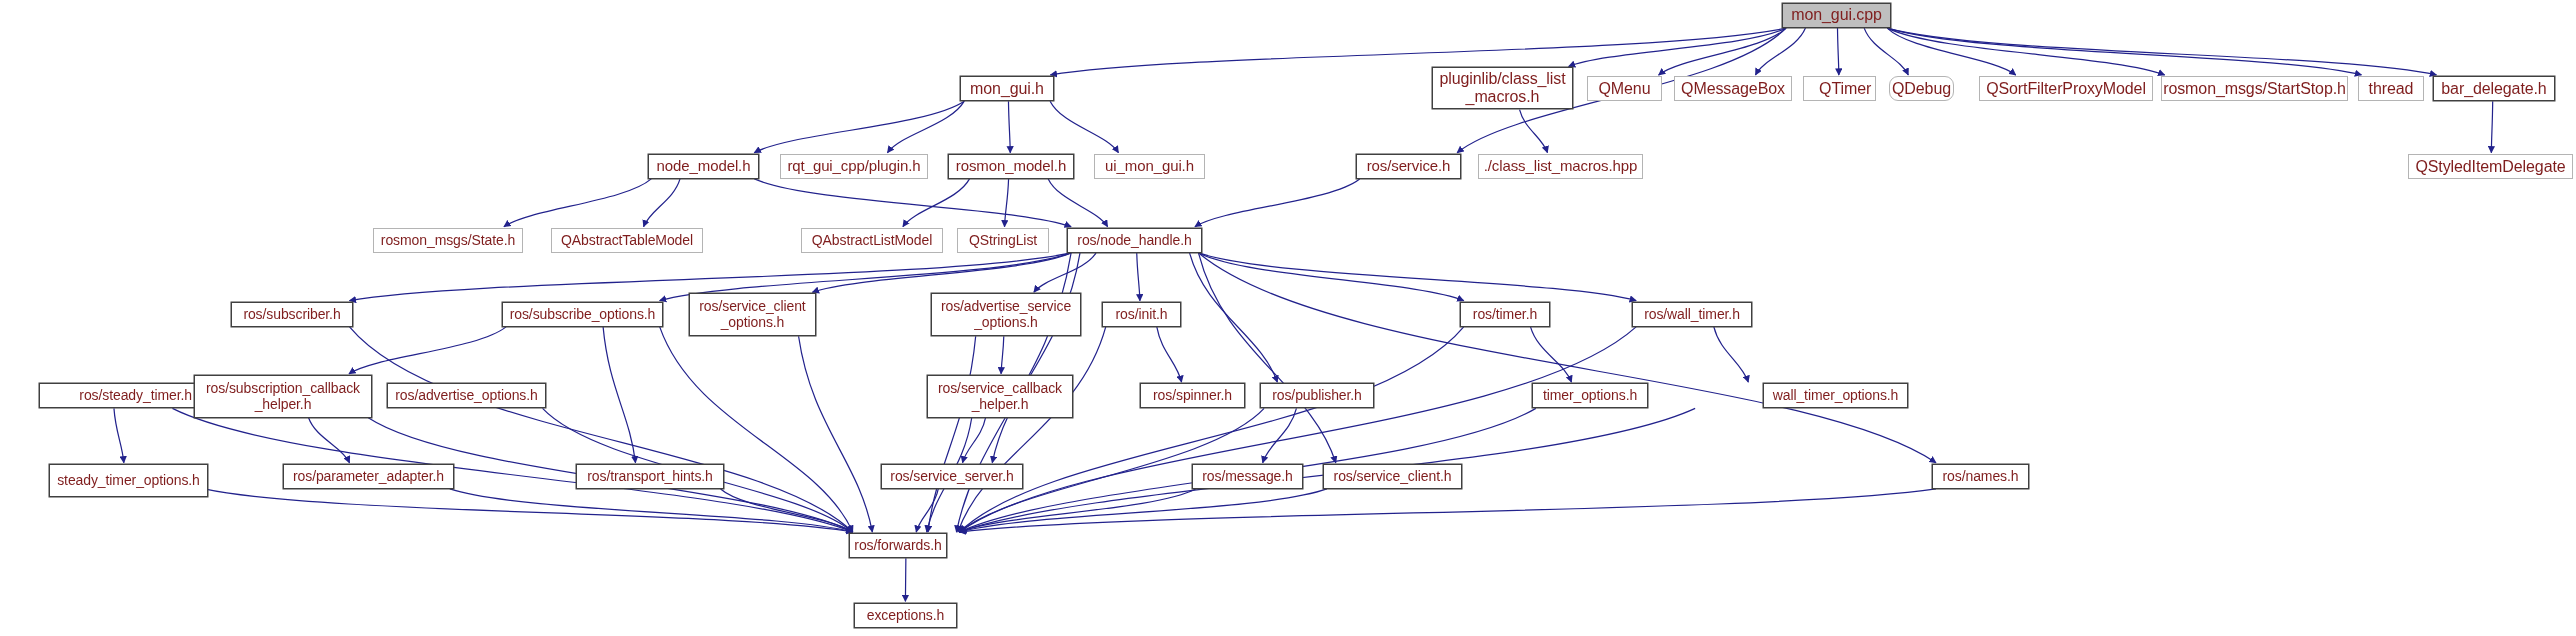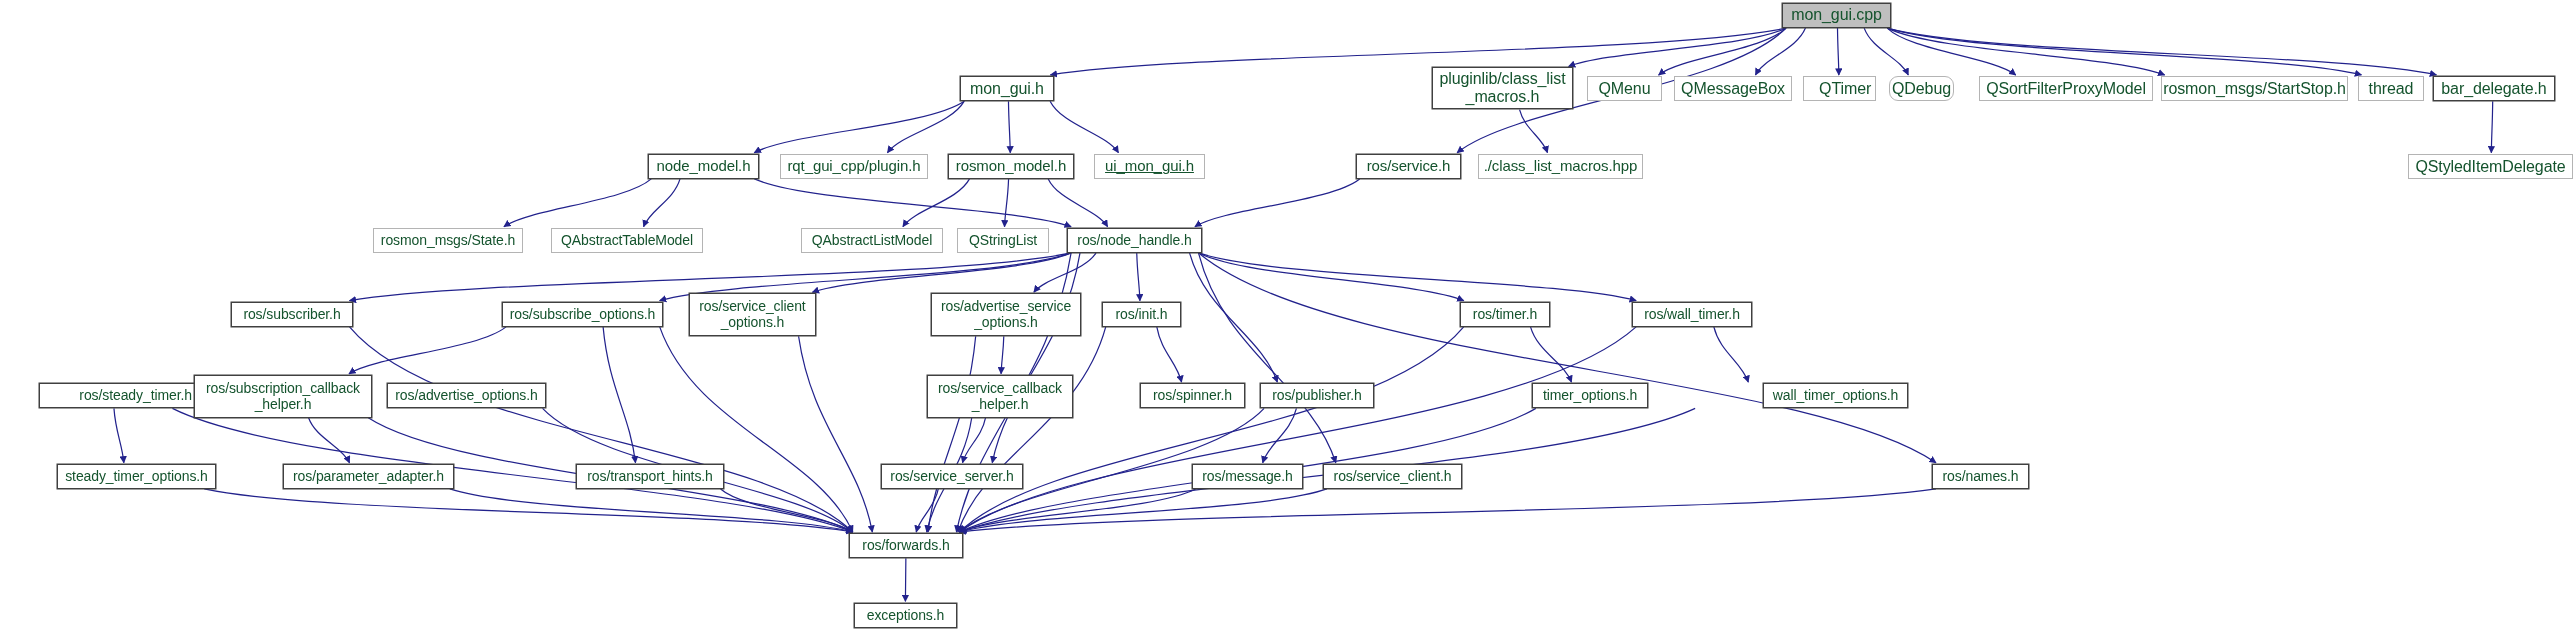--- a/index.html
+++ b/index.html
@@ -26,21 +26,21 @@
   }
   .node {
     position: absolute;
     box-sizing: border-box;
     display: flex;
     align-items: center;
     justify-content: center;
     text-align: center;
     background: #ffffff;
     border: 0.9px solid #b4b4b4;
-    color: #14532d;
+    color: #7f1d1d;
     line-height: 1.12;
     white-space: pre-line;
     padding: 0 3.7px;
     letter-spacing: -0.1px;
   }
   .node.strong {
     border: 0.9px solid #404040;
     box-shadow: 0 0 0 0.5px #404040;
   }
   .node.root {
@@ -138,21 +138,21 @@
       <div class="node weak" style="left: 1803px; top: 76px; width: 73px; height: 25px; font-size: 16px; padding-left: 15px;">QTimer</div>
       <div class="node weak" style="left: 1889px; top: 76px; width: 65px; height: 25px; font-size: 16px; border-radius: 9px;">QDebug</div>
       <div class="node weak" style="left: 1979px; top: 76px; width: 174px; height: 25px; font-size: 16px;">QSortFilterProxyModel</div>
       <div class="node weak" style="left: 2161px; top: 76px; width: 187px; height: 25px; font-size: 16px;">rosmon_msgs/StartStop.h</div>
       <div class="node weak" style="left: 2358px; top: 76px; width: 66px; height: 25px; font-size: 16px;">thread</div>
       <div class="node strong" style="left: 2433px; top: 76px; width: 122px; height: 25px; font-size: 16px;">bar_delegate.h</div>
       <div class="node weak" style="left: 2408px; top: 154px; width: 165px; height: 25px; font-size: 16px;">QStyledItemDelegate</div>
       <div class="node strong" style="left: 648px; top: 154px; width: 111px; height: 25px; font-size: 15px;">node_model.h</div>
       <div class="node weak" style="left: 780px; top: 154px; width: 148px; height: 25px; font-size: 15px;">rqt_gui_cpp/plugin.h</div>
       <div class="node strong" style="left: 948px; top: 154px; width: 126px; height: 25px; font-size: 15px;">rosmon_model.h</div>
-      <div class="node weak" style="left: 1094px; top: 154px; width: 111px; height: 25px; font-size: 15px; text-decoration: underline;">ui_mon_gui.h</div>
+      <div class="node weak" style="left: 1094px; top: 154px; width: 111px; height: 25px; font-size: 15px;">ui_mon_gui.h</div>
       <div class="node strong" style="left: 1356px; top: 154px; width: 105px; height: 25px; font-size: 15px;">ros/service.h</div>
       <div class="node weak" style="left: 1478px; top: 154px; width: 165px; height: 25px; font-size: 15px;">./class_list_macros.hpp</div>
       <div class="node weak" style="left: 373px; top: 228px; width: 150px; height: 25px; font-size: 14px;">rosmon_msgs/State.h</div>
       <div class="node weak" style="left: 551px; top: 228px; width: 152px; height: 25px; font-size: 14px;">QAbstractTableModel</div>
       <div class="node weak" style="left: 801px; top: 228px; width: 142px; height: 25px; font-size: 14px;">QAbstractListModel</div>
       <div class="node weak" style="left: 957px; top: 228px; width: 92px; height: 25px; font-size: 14px;">QStringList</div>
       <div class="node strong" style="left: 1067px; top: 228px; width: 135px; height: 25px; font-size: 14px;">ros/node_handle.h</div>
       <div class="node strong" style="left: 231px; top: 302px; width: 122px; height: 25px; font-size: 14px;">ros/subscriber.h</div>
       <div class="node strong" style="left: 502px; top: 302px; width: 161px; height: 25px; font-size: 14px;">ros/subscribe_options.h</div>
       <div class="node strong" style="left: 689px; top: 293px; width: 127px; height: 43px; font-size: 14px;">ros/service_client
@@ -165,24 +165,24 @@
       <div class="node strong" style="left: 39px; top: 383px; width: 161px; height: 25px; font-size: 14px; padding-left: 36px;">ros/steady_timer.h</div>
       <div class="node strong" style="left: 194px; top: 375px; width: 178px; height: 43px; font-size: 14px;">ros/subscription_callback
 _helper.h</div>
       <div class="node strong" style="left: 387px; top: 383px; width: 159px; height: 25px; font-size: 14px;">ros/advertise_options.h</div>
       <div class="node strong" style="left: 927px; top: 375px; width: 146px; height: 43px; font-size: 14px;">ros/service_callback
 _helper.h</div>
       <div class="node strong" style="left: 1140px; top: 383px; width: 105px; height: 25px; font-size: 14px;">ros/spinner.h</div>
       <div class="node strong" style="left: 1260px; top: 383px; width: 114px; height: 25px; font-size: 14px;">ros/publisher.h</div>
       <div class="node strong" style="left: 1532px; top: 383px; width: 116px; height: 25px; font-size: 14px;">timer_options.h</div>
       <div class="node strong" style="left: 1763px; top: 383px; width: 145px; height: 25px; font-size: 14px;">wall_timer_options.h</div>
-      <div class="node strong" style="left: 49px; top: 464px; width: 159px; height: 25px; font-size: 14px; margin-left: 8px;">steady_timer_options.h</div>
+      <div class="node strong" style="left: 49px; top: 464px; width: 159px; height: 33px; font-size: 14px;">steady_timer_options.h</div>
       <div class="node strong" style="left: 283px; top: 464px; width: 171px; height: 25px; font-size: 14px;">ros/parameter_adapter.h</div>
       <div class="node strong" style="left: 576px; top: 464px; width: 148px; height: 25px; font-size: 14px;">ros/transport_hints.h</div>
       <div class="node strong" style="left: 881px; top: 464px; width: 142px; height: 25px; font-size: 14px;">ros/service_server.h</div>
       <div class="node strong" style="left: 1192px; top: 464px; width: 111px; height: 25px; font-size: 14px;">ros/message.h</div>
       <div class="node strong" style="left: 1323px; top: 464px; width: 139px; height: 25px; font-size: 14px;">ros/service_client.h</div>
       <div class="node strong" style="left: 1932px; top: 464px; width: 97px; height: 25px; font-size: 14px;">ros/names.h</div>
-      <div class="node strong" style="left: 849px; top: 533px; width: 114px; height: 25px; font-size: 14px;">ros/forwards.h</div>
+      <div class="node strong" style="left: 849px; top: 533px; width: 98px; height: 25px; font-size: 14px;">ros/forwards.h</div>
       <div class="node strong" style="left: 854px; top: 603px; width: 103px; height: 25px; font-size: 14px;">exceptions.h</div>
     </div>
 </div>
 
 
 </body></html>

